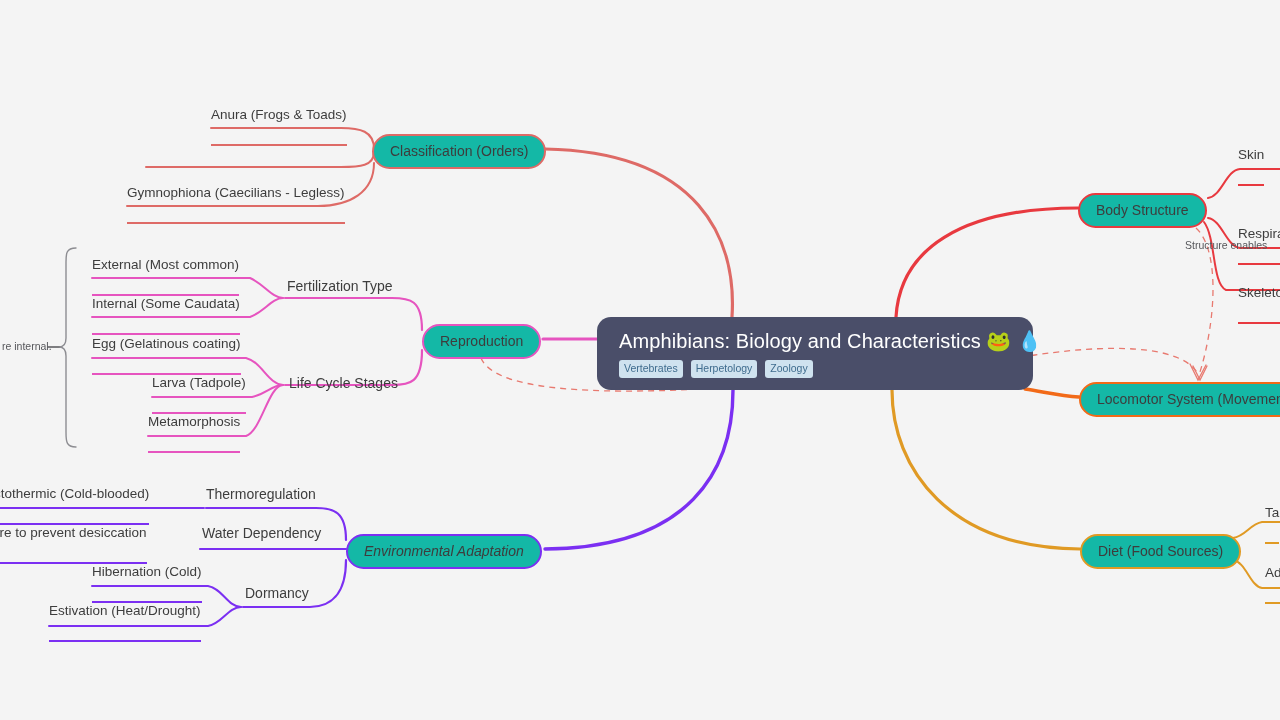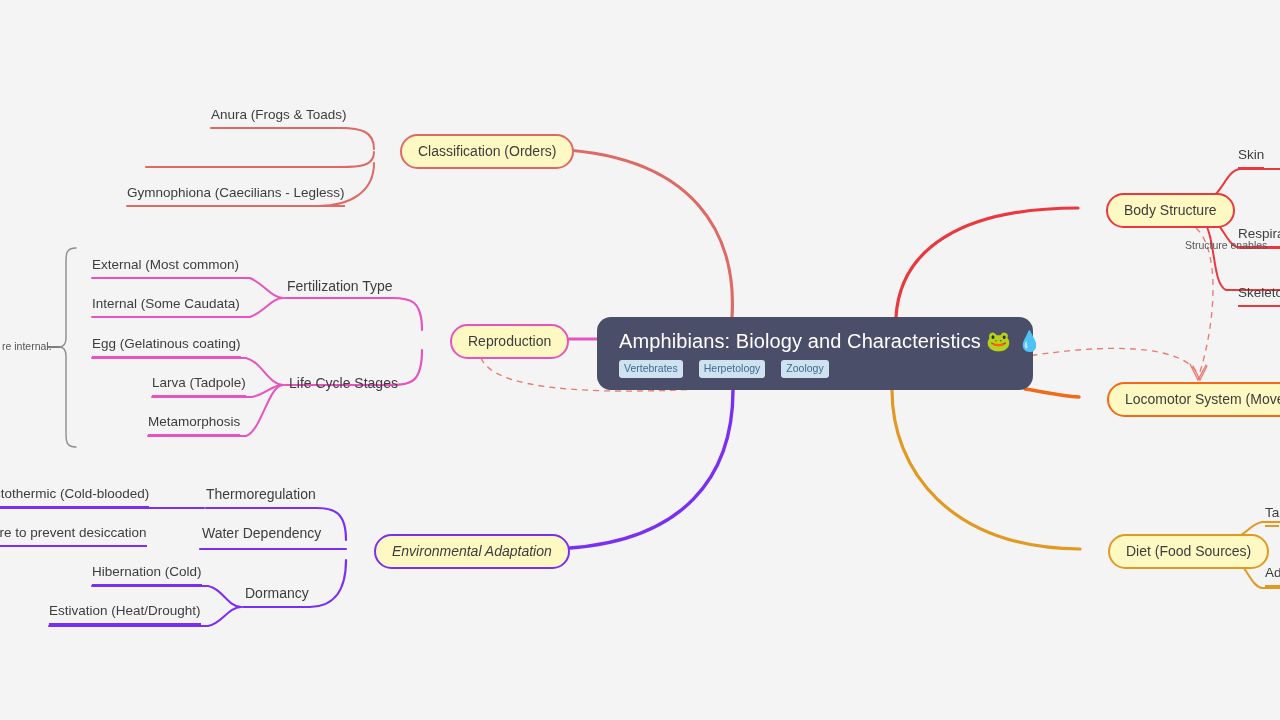--- a/index.html
+++ b/index.html
@@ -43,53 +43,52 @@
   .root-title {
     font-size: 20px;
     font-weight: 400;
     letter-spacing: .1px;
     line-height: 1.15;
     white-space: nowrap;
   }
   .root-tags {
     margin-top: 7px;
     display: flex;
-    gap: 16px;
+    gap: 8px;
   }
   .root-tag {
     background: #cfe2ef;
     color: #3f6c8e;
     font-size: 10.5px;
     line-height: 1;
     padding: 3px 5px 4px 5px;
     border-radius: 3px;
     white-space: nowrap;
   }
 
   
   .pill {
     position: absolute;
-    background: #fef9c3;
+    background: #14b8a6;
     border: 2.5px solid #cccccc;
     border-radius: 18px;
     padding: 7px 16px 8px 16px;
     font-size: 14px;
     color: #3d3d3d;
     white-space: nowrap;
     box-sizing: border-box;
-    margin-left: 28px;
   }
 
   
   .leaf {
     position: absolute;
     font-size: 13.5px;
     color: #3d3d3d;
     white-space: nowrap;
-    padding-bottom: 5px;
+    padding-bottom: 22px;
     border-bottom: 2px solid #cccccc;
     box-sizing: border-box;
   }
   .leaf.sub {
     font-size: 13.5px;
   }
 
   
   .sublabel {
     position: absolute;

